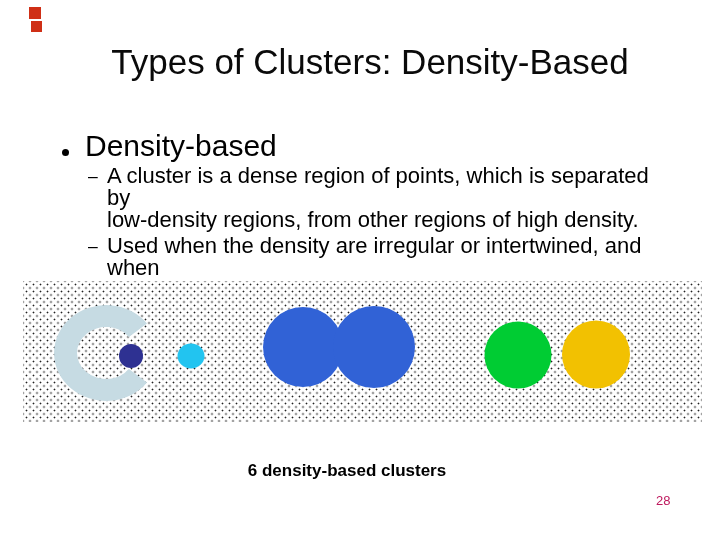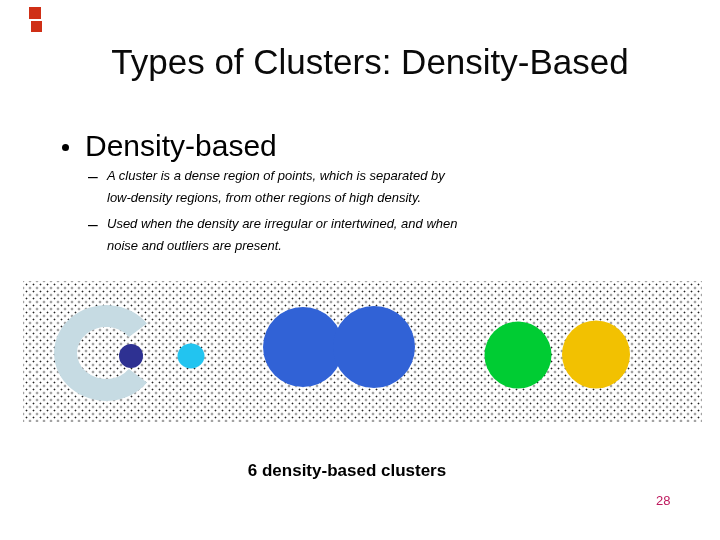--- a/index.html
+++ b/index.html
@@ -19,21 +19,21 @@
     position:absolute;top:44px;left:0;width:720px;
     box-sizing:border-box;padding-left:20px;
     text-align:center;
     font-size:35px;line-height:35px;
     color:#0a0a0a;
     white-space:nowrap;
   }
 
   .bullet-row{
     position:absolute;left:62px;top:131px;
-    display:flex;align-items:flex-start;
+    display:flex;align-items:center;
   }
   .bullet-dot{
     width:7px;height:7px;border-radius:50%;
     background:#000;margin-top:13px;margin-right:16px;
     flex:0 0 auto;
   }
   .bullet-label{
     font-size:30px;line-height:30px;color:#000;
     white-space:nowrap;
   }
@@ -41,23 +41,22 @@
   .sub-bullets{
     position:absolute;left:88px;top:165px;width:575px;
   }
   .sub-item{display:flex;align-items:flex-start;}
   .sub-item + .sub-item{margin-top:4px;}
   .sub-dash{
     flex:0 0 19px;
     font-size:17.5px;line-height:22px;
   }
   .sub-text{
-    font-size:13px;line-height:22px;
+    font-size:22px;line-height:22px;
     white-space:pre-line;
-    font-style:italic;
   }
 
   .figure-band{
     position:absolute;left:23px;top:281px;width:679px;height:141px;
     background-color:#fff;
     background-image:
       radial-gradient(circle,#222 0.7px,transparent 1.15px),
       radial-gradient(circle,#222 0.7px,transparent 1.15px);
     background-size:7px 7px;
     background-position:0 0,3.5px 3.5px;

